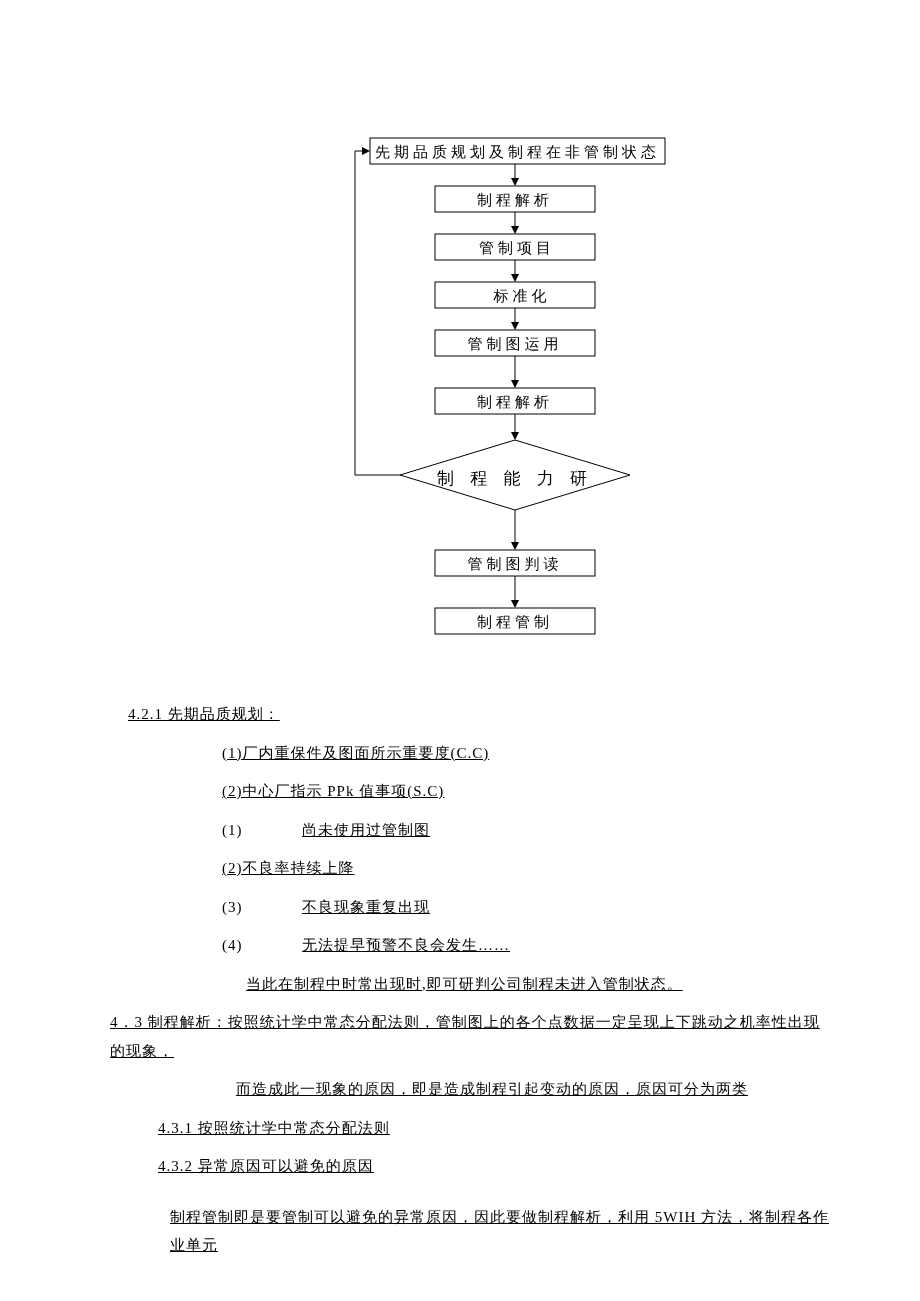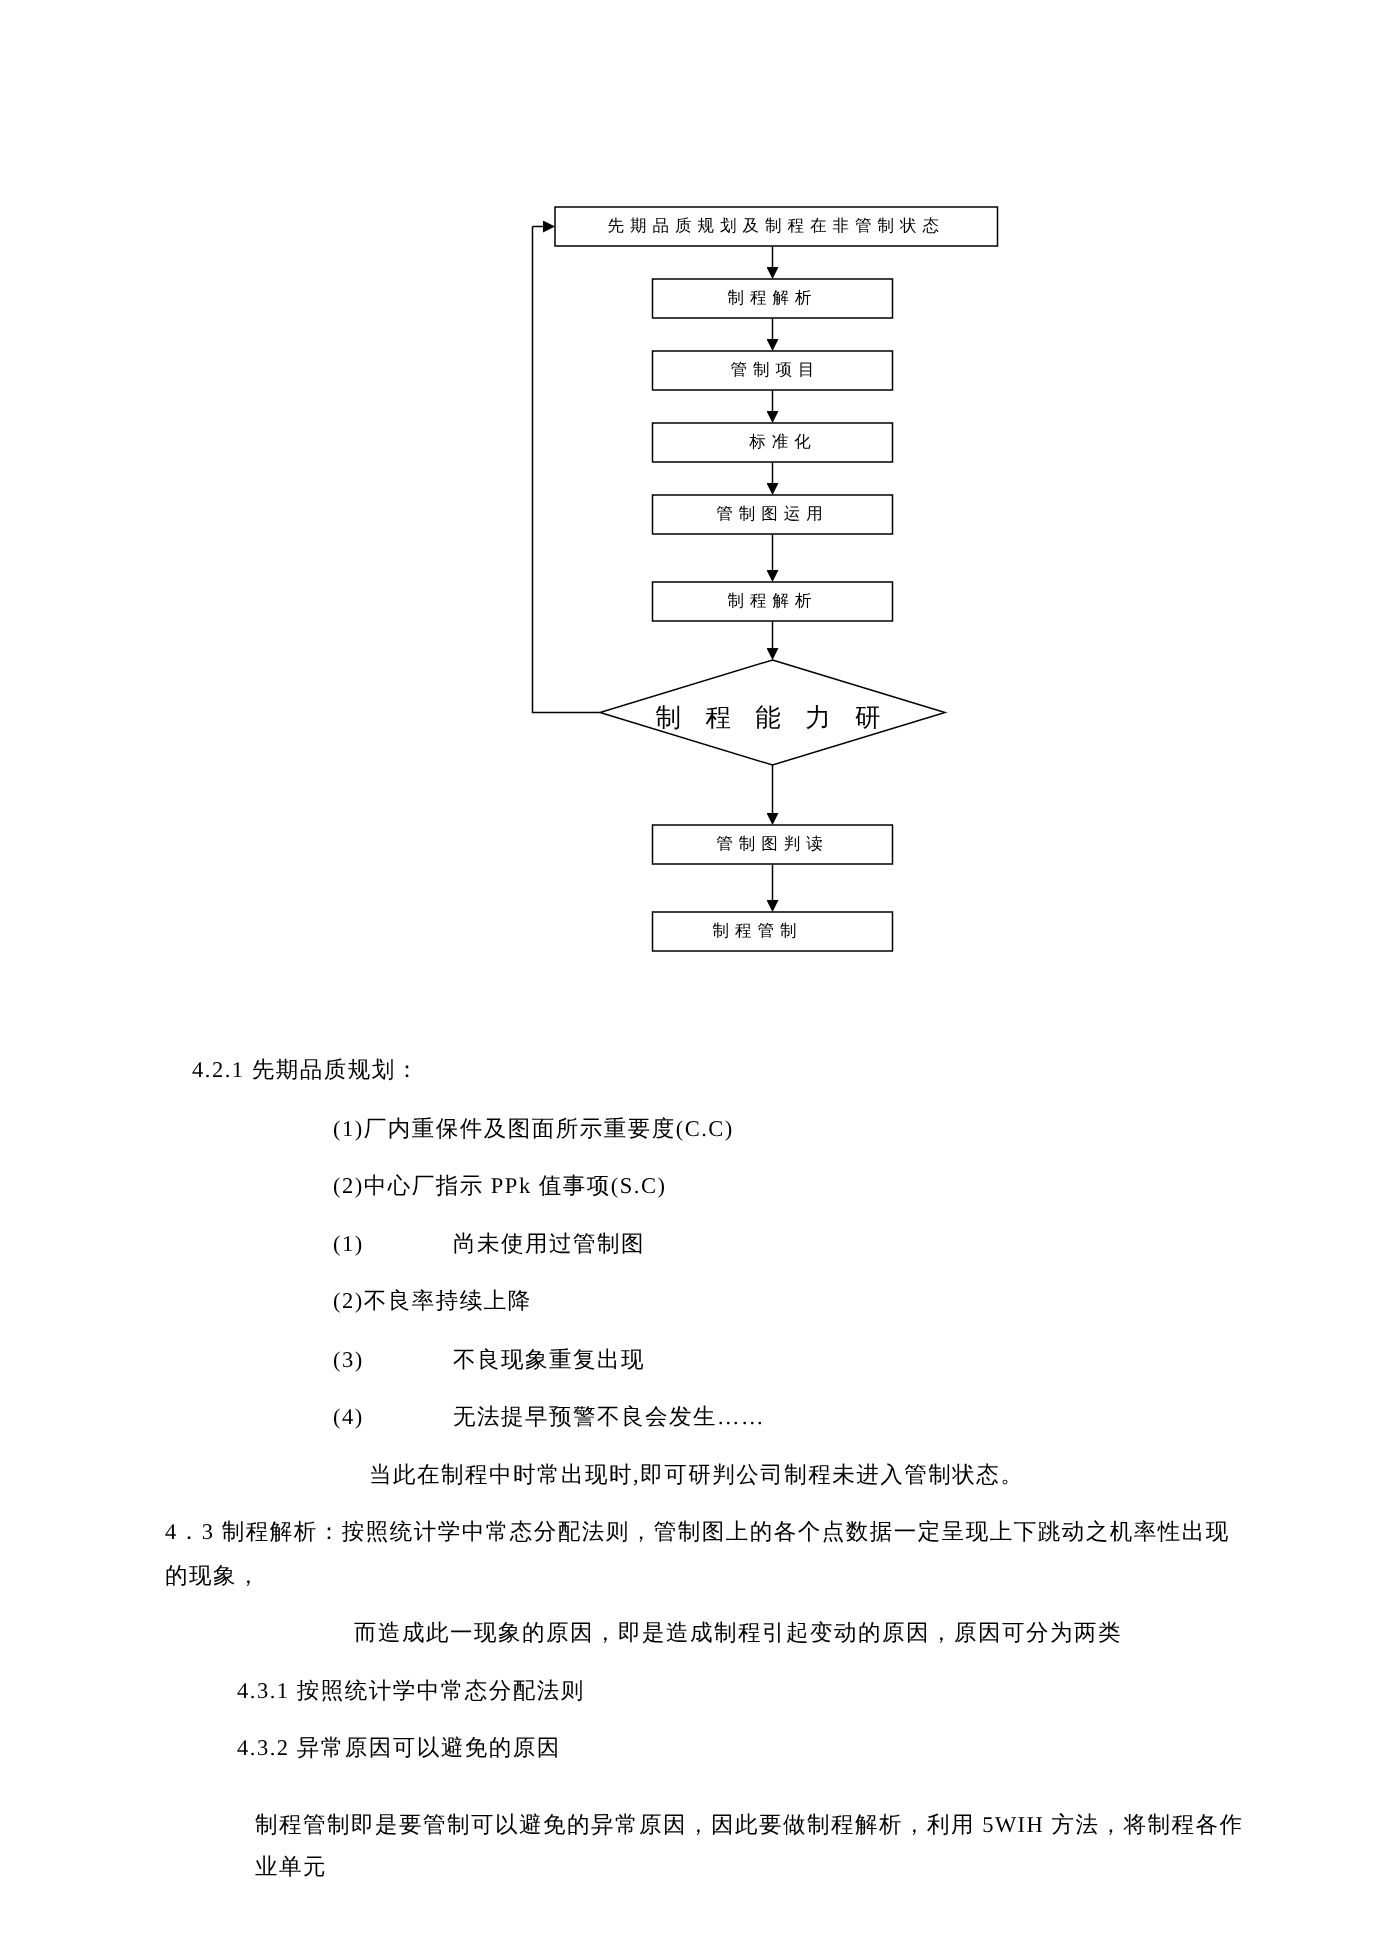--- a/index.html
+++ b/index.html
@@ -20,37 +20,38 @@
     height: 530px;
     margin: 0 auto 40px auto;
   }
   .flowchart svg {
     position: absolute;
     inset: 0;
   }
   .box-label {
     position: absolute;
     font-family: "SimSun", "宋体", serif;
-    font-size: 11px;
+    font-size: 15px;
     text-align: center;
     white-space: nowrap;
     letter-spacing: 4px;
   }
   .diamond-label {
     position: absolute;
     font-family: "SimSun", "宋体", serif;
     font-size: 17px;
     text-align: center;
     white-space: nowrap;
     letter-spacing: 6px;
   }
   .content p {
     margin: 0 0 10px 0;
     line-height: 1.9;
     letter-spacing: 1px;
+    text-decoration: underline;
   }
   .lvl1 { padding-left: 18px; }
   .lvl2 { padding-left: 112px; }
   .lvl2b { padding-left: 136px; }
   .lvl3 { padding-left: 48px; }
   .indent-body { padding-left: 126px; }
   .indent-body2 { padding-left: 60px; }
   .clause-num { display: inline-block; width: 80px; }
 </style>
 </head>
@@ -89,21 +90,21 @@
       <line x1="145" y1="21" x2="158" y2="21" stroke="#000" marker-end="url(#arrow)"></line>
     </svg>
     <div class="box-label" style="left:160px; top:13px; width:295px;">先期品质规划及制程在非管制状态</div>
     <div class="box-label" style="left:225px; top:61px; width:160px;">制程解析</div>
     <div class="box-label" style="left:225px; top:109px; width:164px;">管制项目</div>
     <div class="box-label" style="left:225px; top:157px; width:174px;">标准化</div>
     <div class="box-label" style="left:225px; top:205px; width:160px;">管制图运用</div>
     <div class="box-label" style="left:225px; top:263px; width:160px;">制程解析</div>
     <div class="diamond-label" style="left:190px; top:337px; width:230px;">制 程 能 力 研</div>
     <div class="box-label" style="left:225px; top:425px; width:160px;">管制图判读</div>
-    <div class="box-label" style="left:215px; top:483px; width:160px;">制程管制</div>
+    <div class="box-label" style="left:225px; top:483px; width:160px;">制程管制</div>
   </div>
 
   <div class="content">
     <p class="lvl1">4.2.1 先期品质规划：</p>
     <p class="lvl2">(1)厂内重保件及图面所示重要度(C.C)</p>
     <p class="lvl2">(2)中心厂指示 PPk 值事项(S.C)</p>
     <p class="lvl2"><span class="clause-num">(1)</span><span>尚未使用过管制图</span></p>
     <p class="lvl2">(2)不良率持续上降</p>
     <p class="lvl2"><span class="clause-num">(3)</span><span>不良现象重复出现</span></p>
     <p class="lvl2"><span class="clause-num">(4)</span><span>无法提早预警不良会发生……</span></p>

